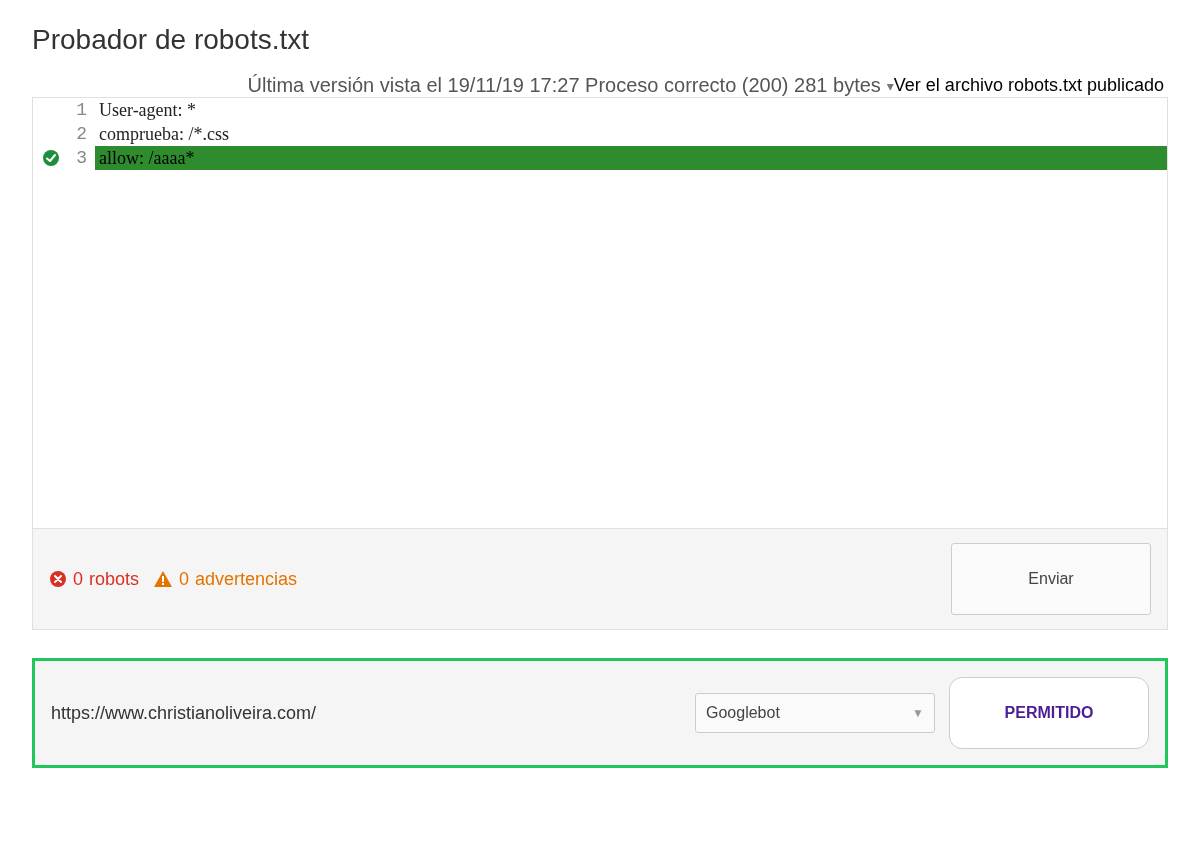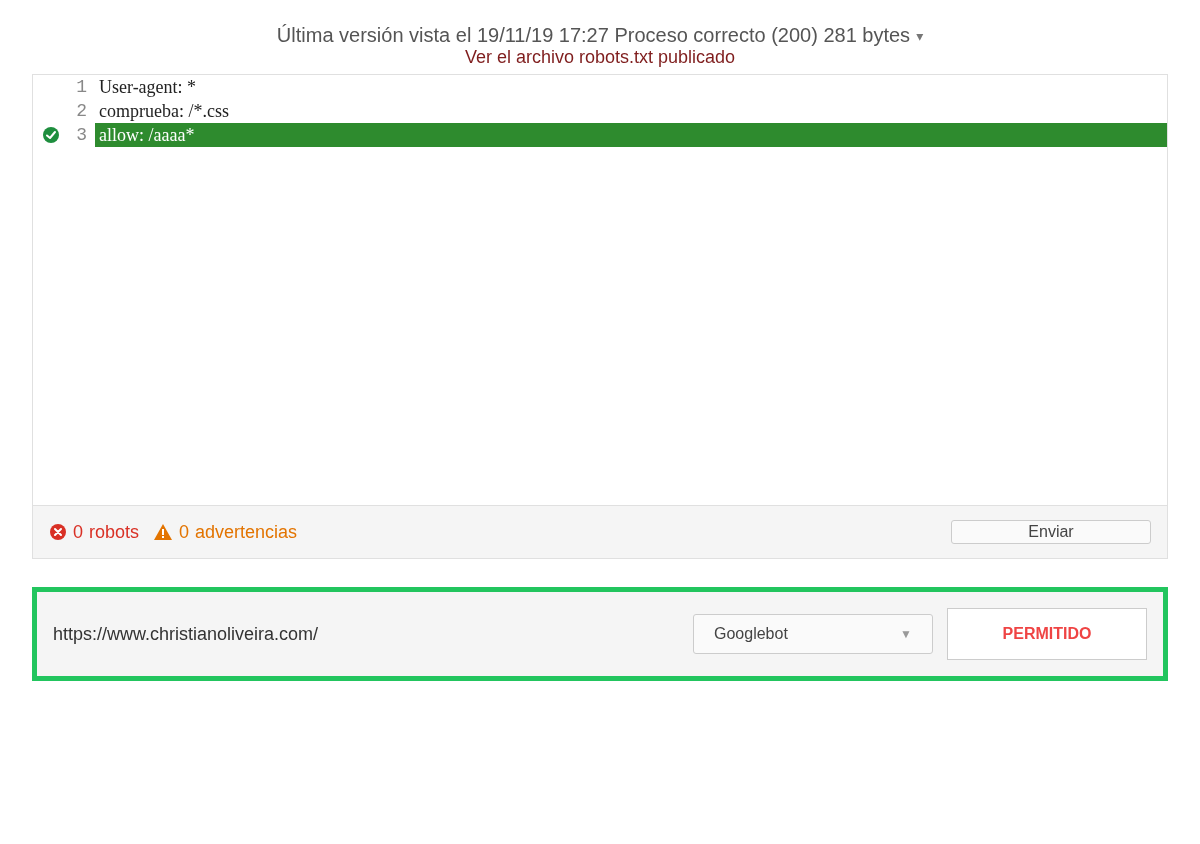--- a/index.html
+++ b/index.html
@@ -1,52 +1,53 @@
 <!DOCTYPE html>
 <html><head>
 <meta charset="utf-8">
 <style>
   * { box-sizing: border-box; margin: 0; padding: 0; }
   html, body { width: 1200px; height: 844px; background: #fff; font-family: Arial, Helvetica, sans-serif; color: #222; }
   .container { padding: 24px 32px; }
   .page-title { font-size: 28px; font-weight: 400; color: #333; margin-bottom: 18px; }
   .subtitle-row { font-size: 18px; color: #333; margin-bottom: 22px; }
   .subtitle-row a { color: #1155cc; text-decoration: none; }
-  .status-bar { display: flex; justify-content: flex-end; align-items: center; margin-bottom: 6px; padding: 0 4px; flex-direction: column; }
+  .status-bar { display: flex; justify-content: flex-end; align-items: center; margin-bottom: 0; padding: 0 4px; }
   .status-text { font-size: 20px; color: #555; display: flex; align-items: center; gap: 6px; }
   .status-text .caret { font-size: 14px; color: #777; }
-  .view-link { font-size: 18px; color: #7f1d1d; text-decoration: none; }
+  .view-link { font-size: 18px; color: #000000; text-decoration: none; }
   .editor-wrap { border: 1px solid #e0e0e0; background: #fff; }
   .editor { height: 430px; overflow: hidden; font-family: "Courier New", Courier, monospace; font-size: 18px; }
   .line { display: flex; align-items: stretch; height: 24px; line-height: 24px; }
   .gutter-icon { width: 36px; display: flex; align-items: center; justify-content: center; background: #fff; }
   .gutter-num { width: 26px; text-align: right; color: #888; padding-right: 8px; background: #fff; font-family: "Courier New", Courier, monospace; }
   .code { flex: 1; padding-left: 4px; white-space: pre; font-family: Liberation Serif, serif; }
-  .line.highlight .code { background: #2e8b2e; color: #ffffff; }
+  .line.highlight .code { background: #2e8b2e; color: #000000; }
   .line.highlight { background: #2e8b2e; }
   .line.highlight .gutter-icon, .line.highlight .gutter-num { background: #fff; color: #888; }
   .check-icon { width: 18px; height: 18px; }
   .footer-bar { display: flex; justify-content: space-between; align-items: center; background: #f5f5f5; border-top: 1px solid #e0e0e0; padding: 14px 16px; }
   .errwarn { display: flex; align-items: center; gap: 14px; font-size: 18px; }
   .err-item { display: flex; align-items: center; gap: 6px; color: #d93025; }
   .warn-item { display: flex; align-items: center; gap: 6px; color: #e37400; }
-  .btn { background: #fafafa; border: 1px solid #ccc; border-radius: 3px; padding: 2px 28px; font-size: 16px; color: #444; cursor: pointer; min-width: 200px; text-align: center; }
-  .tester-bar { display: flex; align-items: center; background: #f5f5f5; border: 5px solid #22c55e; padding: 16px; margin-top: 28px; gap: 14px; }
+  .btn { background: #fafafa; border: 1px solid #ccc; border-radius: 3px; padding: 26px 28px; font-size: 16px; color: #444; cursor: pointer; min-width: 200px; text-align: center; }
+  .tester-bar { display: flex; align-items: center; background: #f5f5f5; border: 3px solid #22c55e; padding: 16px; margin-top: 28px; gap: 14px; }
   .url-prefix { font-size: 18px; color: #333; white-space: nowrap; }
   .url-input { flex: 0 0 310px; font-size: 18px; padding: 8px 10px; border: 1px solid #ccc; border-radius: 2px; font-family: Arial, Helvetica, sans-serif; }
   .spacer { flex: 1; }
-  .select { display: flex; align-items: center; justify-content: space-between; background: #fafafa; border: 1px solid #ccc; border-radius: 3px; padding: 10px 20px; font-size: 16px; color: #444; min-width: 240px; cursor: pointer; }
+  .select { display: flex; align-items: center; justify-content: space-between; background: #fafafa; border: 1px solid #ccc; border-radius: 3px; padding: 10px 10px; font-size: 16px; color: #444; min-width: 240px; cursor: pointer; }
   .select .caret { color: #999; font-size: 12px; }
-  .result-btn { background: #fff; border: 1px solid #ccc; border-radius: 0; padding: 16px 22px; font-size: 16px; font-weight: bold; color: #ef4444; min-width: 200px; text-align: center; }
+  .result-btn { background: #fff; border: 1px solid #ccc; border-radius: 13px; padding: 26px 22px; font-size: 16px; font-weight: bold; color: #4c1d95; min-width: 200px; text-align: center; }
 </style>
 </head>
 <body>
 
 <div class="container">
 
+  <h1 class="page-title">Probador de robots.txt</h1>
 
 
   <div class="status-bar">
     <div class="status-text">
       <span>Última versión vista el 19/11/19 17:27 Proceso correcto (200) 281 bytes</span>
       <span class="caret">▾</span>
     </div>
     <a href="#" class="view-link">Ver el archivo robots.txt publicado</a>
   </div>
 

